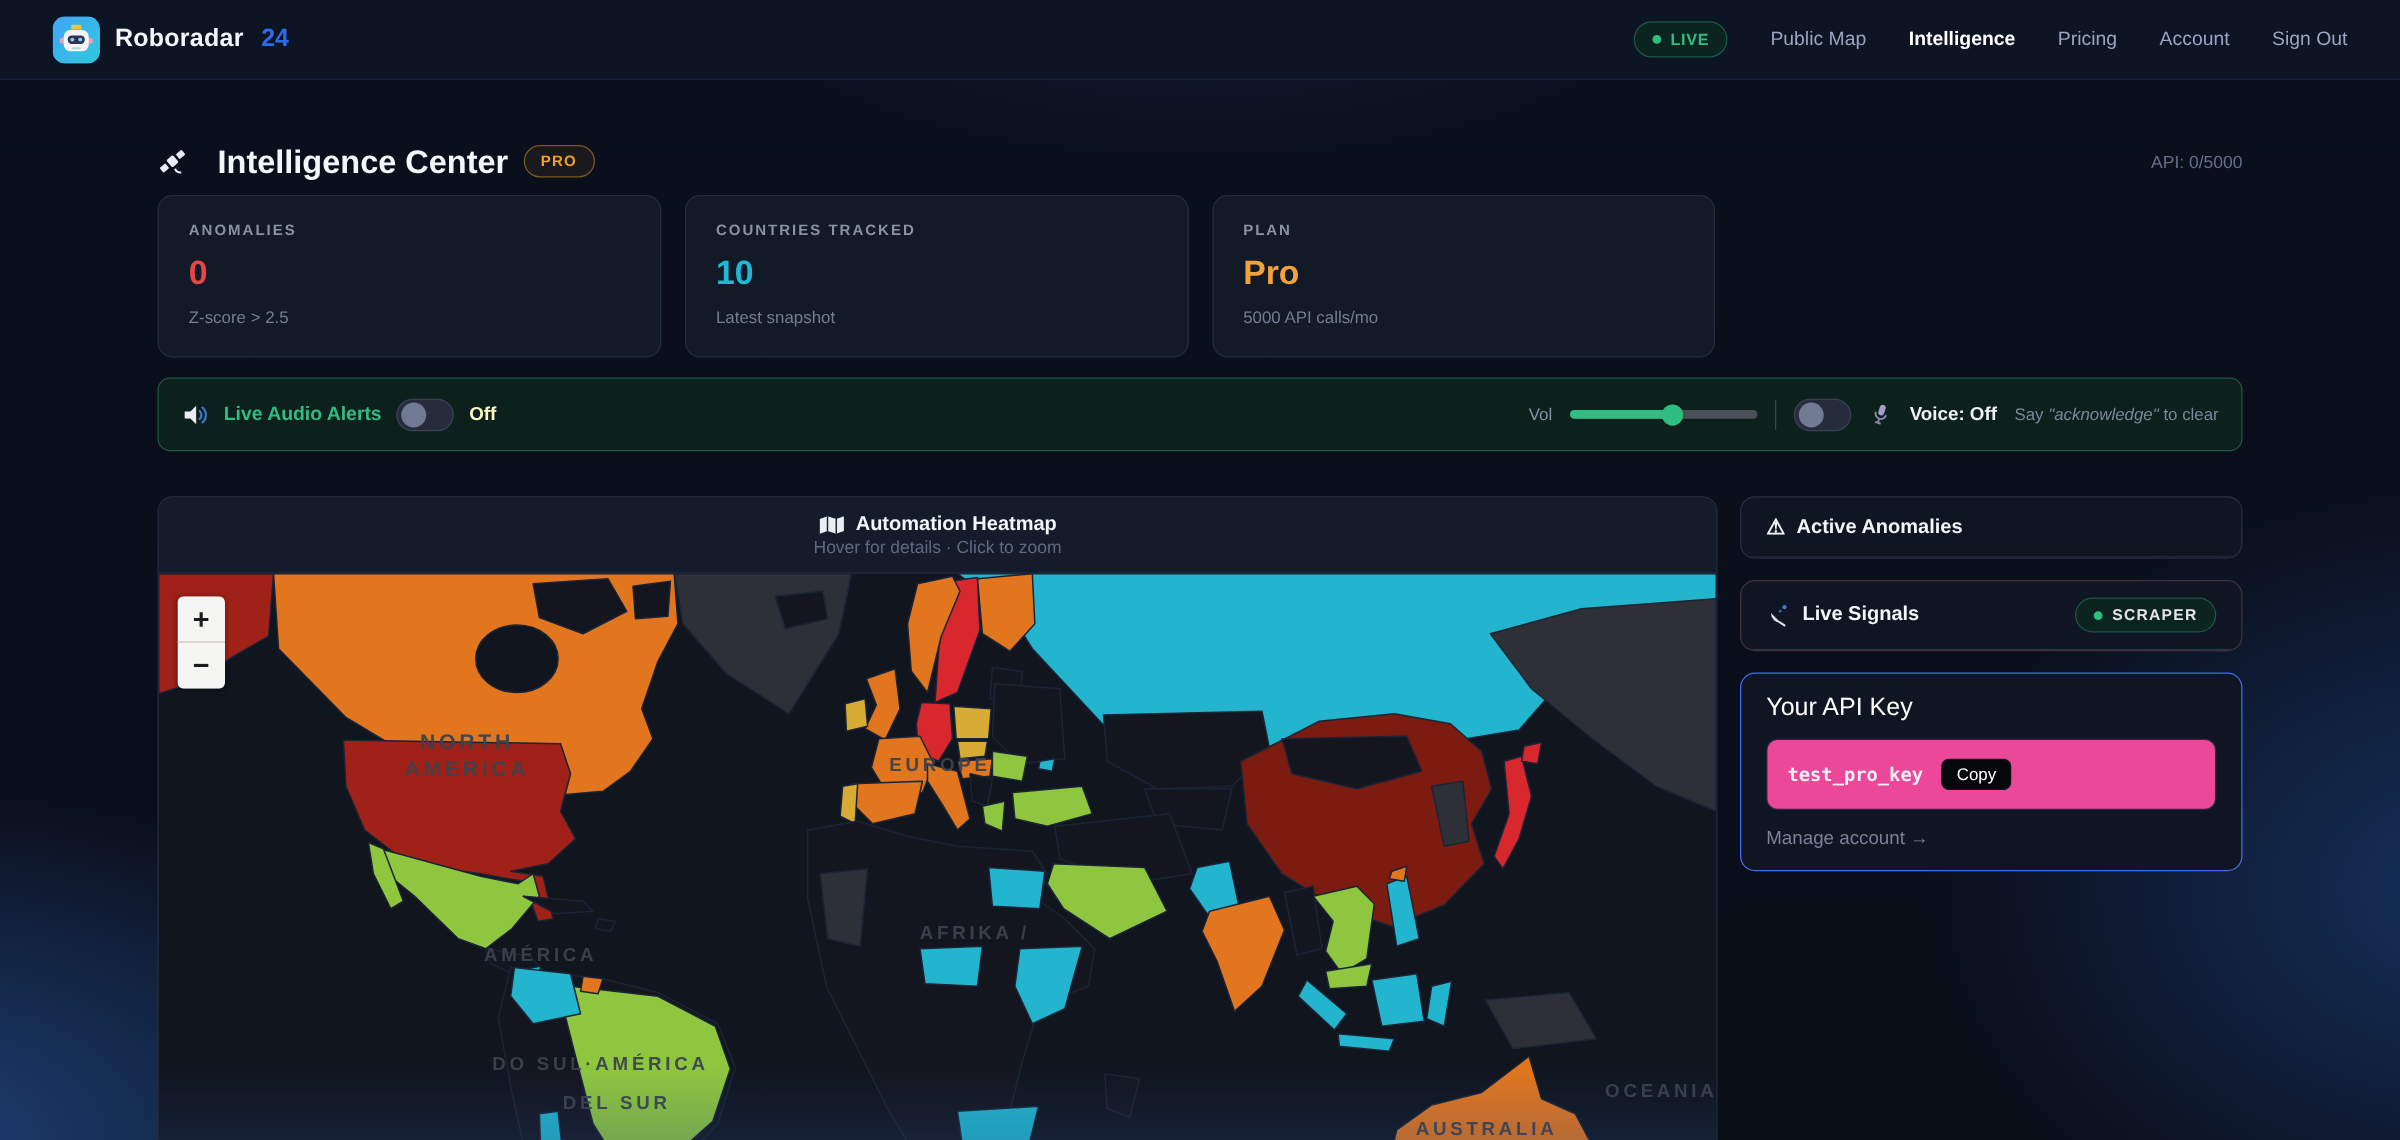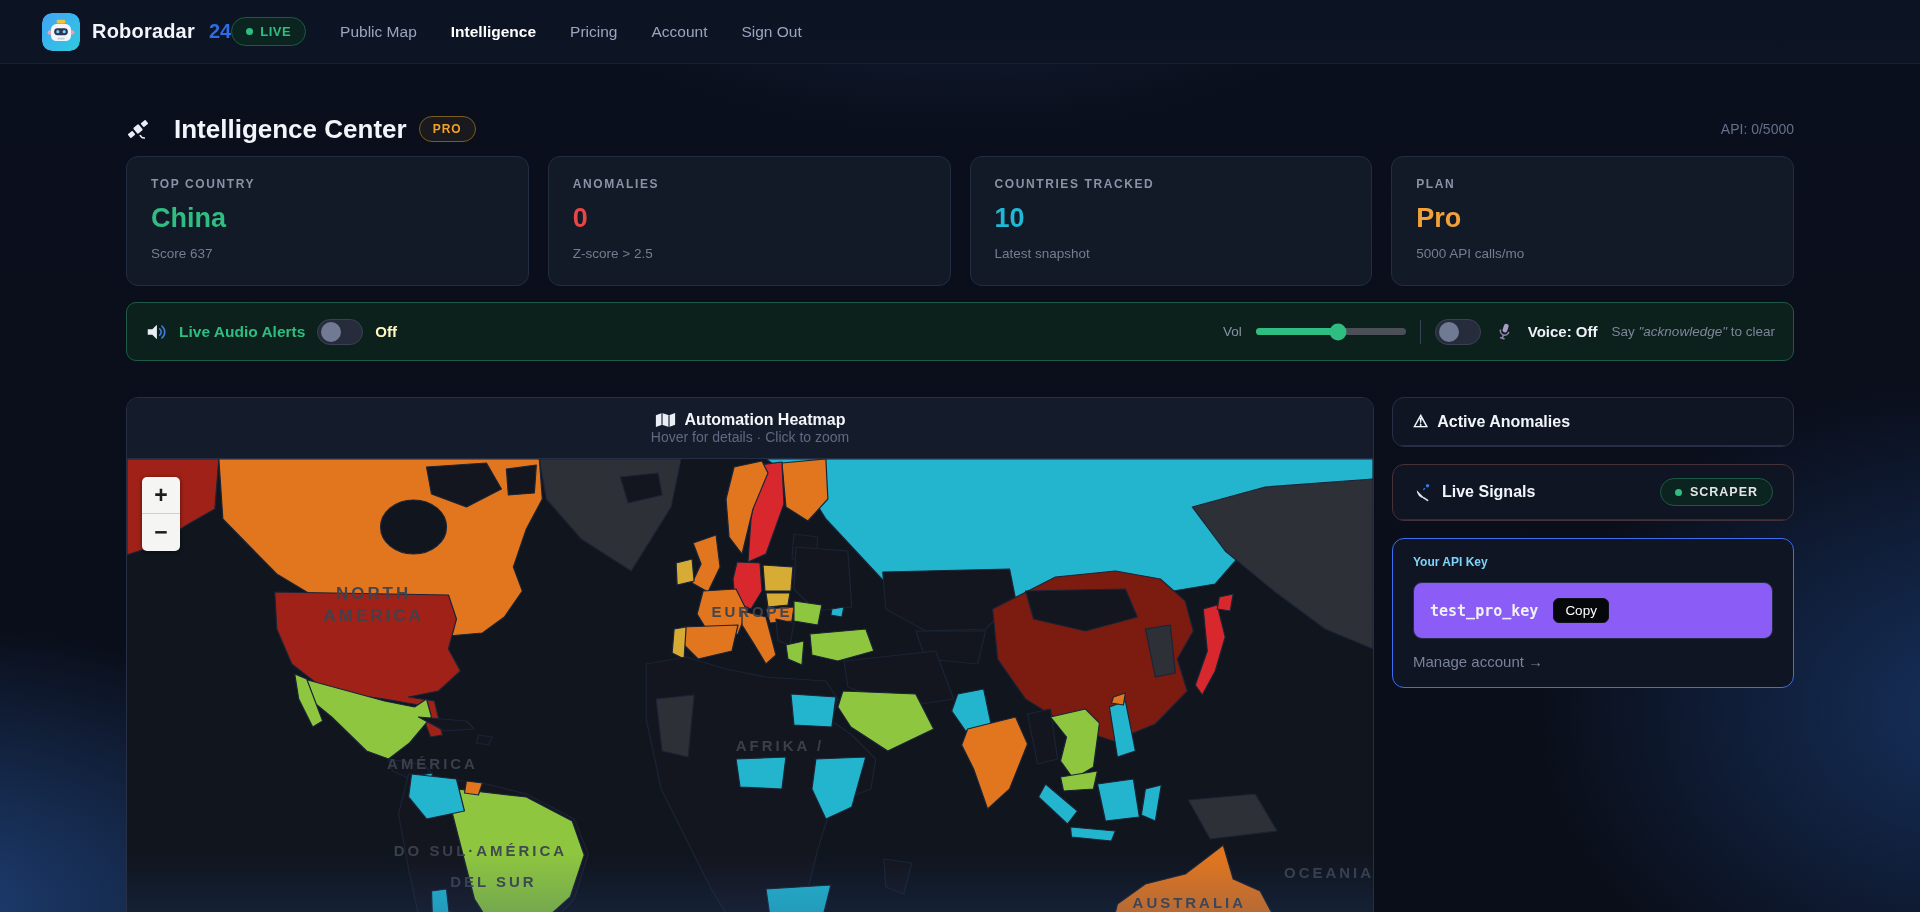--- a/index.html
+++ b/index.html
@@ -7,21 +7,21 @@
   body {
     font-family:"Liberation Sans", sans-serif;
     color:#e8ecf4;
     background:
       radial-gradient(900px 520px at -4% 100%, #1e4076 0%, rgba(30,64,118,0) 55%),
       radial-gradient(800px 600px at 103% 78%, #16305c 0%, rgba(22,48,92,0) 55%),
       radial-gradient(700px 300px at 50% -5%, #122038 0%, rgba(18,32,56,0) 60%),
       linear-gradient(180deg, #0a0f1d 0%, #0a0e19 100%);
   }
   
-  .navbar { height:64px; display:flex; align-items:center; justify-content:flex-start;
+  .navbar { height:64px; display:flex; align-items:center; justify-content:space-between;
     padding:0 42px; background:linear-gradient(180deg,#0c1322,#0d1424);
     border-bottom:1px solid #16203a; }
   .brand { display:flex; align-items:center; gap:12px; }
   .logo-box { width:38px; height:38px; border-radius:10px; overflow:hidden; flex:0 0 auto; }
   .brand-name { font-size:20px; font-weight:800; color:#f2f5fa; letter-spacing:.2px; }
   .brand-num { font-size:20px; font-weight:800; color:#2e6be6; margin-left:2px; }
   .nav-right { display:flex; align-items:center; gap:34px; }
   .live-pill { display:flex; align-items:center; gap:7px; padding:6px 14px; border-radius:999px;
     background:#0b2420; border:1px solid #1c5a45; color:#2fbe81; font-size:13px; font-weight:700;
     letter-spacing:.5px; }
@@ -85,22 +85,22 @@
     background:linear-gradient(180deg, rgba(36,70,130,0) 0%, rgba(36,70,130,.5) 100%); }
   
   .sidebar { display:flex; flex-direction:column; gap:17px; }
   .signals-panel { border-color:#453138; }
   .scraper-badge { display:flex; align-items:center; gap:8px; padding:6px 14px; border-radius:999px;
     background:#0b2420; border:1px solid #1c5a45; color:#e5e5e5; font-size:12.5px; font-weight:800;
     letter-spacing:1px; }
   .code-chip { font-family:"DejaVu Sans Mono", monospace; font-size:13.5px; color:#98a2b8;
     background:#1c2434; border:1px solid #2a3348; border-radius:5px; padding:3px 8px; }
   .api-panel { border:1px solid #3b6ef0; border-radius:12px; background:#0f1522; padding:16px 20px; }
-  .api-title { font-size:12px; font-weight:700; color:#7dd3fc; }
-  .key-box { margin-top:13px; background:#8b5cf6; border:1px solid #232c42; border-radius:9px;
+  .api-title { font-size:20px; font-weight:400; color:#ffffff; }
+  .key-box { margin-top:13px; background:#ec4899; border:1px solid #232c42; border-radius:9px;
     padding:15px 16px; display:flex; align-items:center; gap:15px; }
   .key-text { font-family:"DejaVu Sans Mono", monospace; font-size:15px; font-weight:700; color:#eef1f6; }
   .copy-btn { background:#05070b; color:#fff; border:1px solid #10131c; border-radius:6px;
     font-size:13.5px; padding:4px 11px; cursor:pointer; font-family:"Liberation Sans",sans-serif; }
   .manage-link { display:inline-block; margin-top:14px; font-size:15px; color:#78829a; text-decoration:none; cursor:pointer; }
   .warn-glyph { font-size:17px; color:#f2f5fa; }
 </style>
 </head>
 <body>
 
@@ -157,25 +157,20 @@
           </svg>
         </span>
         <span>Intelligence Center</span>
       </div>
       <span class="pro-badge">PRO</span>
     </div>
     <span class="api-usage">API: 0/5000</span>
   </div>
 
   <div class="cards">
-    <div class="card">
-      <div class="card-label">TOP COUNTRY</div>
-      <div class="card-value" style="color: rgb(47, 190, 129);">China</div>
-      <div class="card-sub">Score 637</div>
-    </div>
     <div class="card">
       <div class="card-label">ANOMALIES</div>
       <div class="card-value" style="color: rgb(232, 69, 69);">0</div>
       <div class="card-sub">Z-score &gt; 2.5</div>
     </div>
     <div class="card">
       <div class="card-label">COUNTRIES TRACKED</div>
       <div class="card-value" style="color: rgb(31, 185, 213);">10</div>
       <div class="card-sub">Latest snapshot</div>
     </div>

